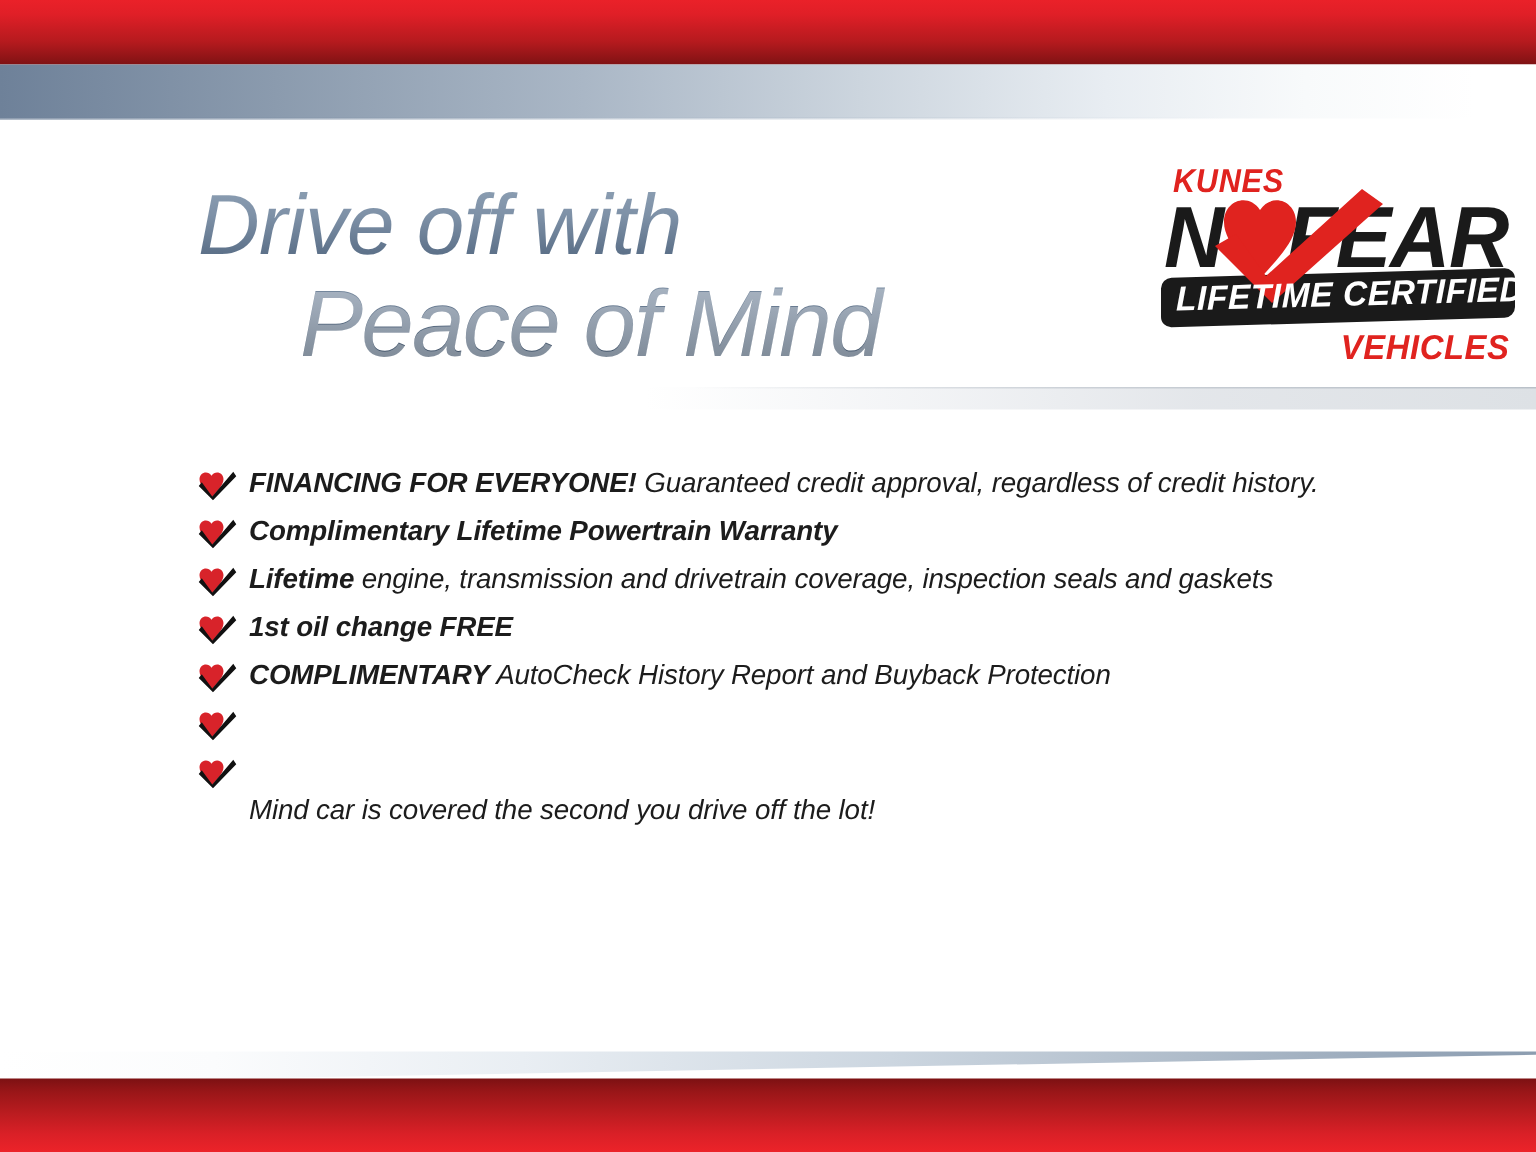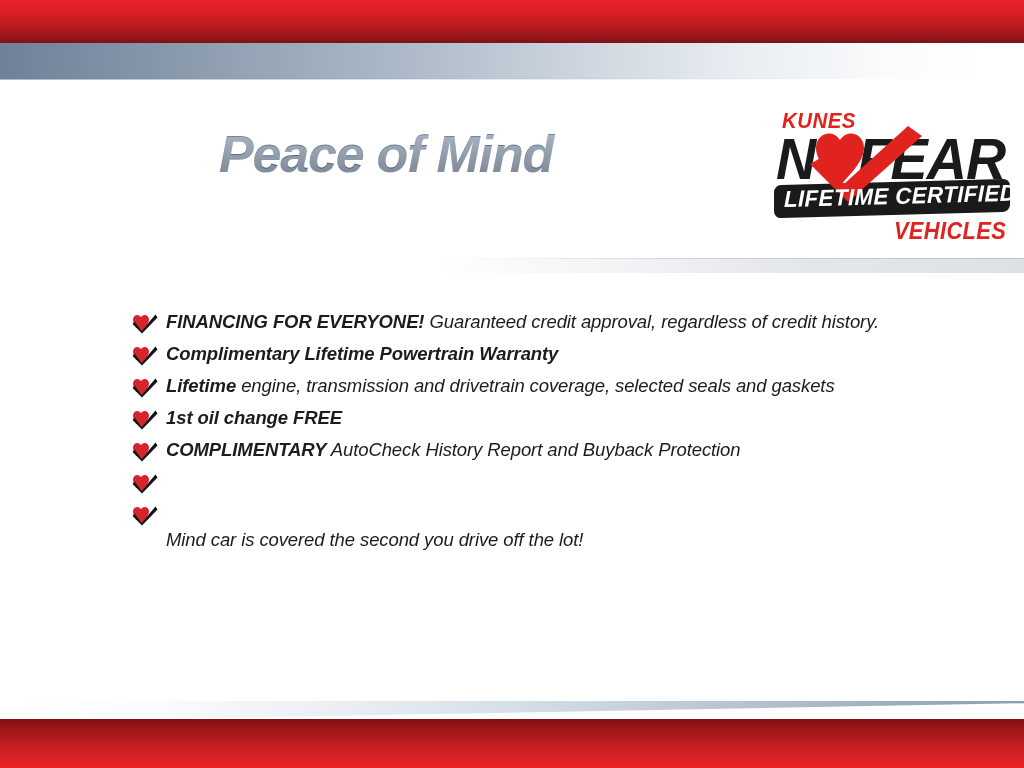--- a/index.html
+++ b/index.html
@@ -96,24 +96,24 @@
     line-height: 1;
     background: linear-gradient(to bottom, #8ea0b4 0%, #7e91a7 38%, #60748c 78%, #51677f 100%);
     -webkit-background-clip: text;
     background-clip: text;
     color: transparent;
     -webkit-text-fill-color: transparent;
     white-space: nowrap;
   }
   .headline-line2 {
     margin-top: 6px;
-    margin-left: 87px;
-    font-size: 52px;
-    font-style: italic;
-    font-weight: bold;
+    margin-left: 68px;
+    font-size: 63px;
+    font-style: italic;
+    font-weight: normal;
     letter-spacing: -1.2px;
     line-height: 1;
     background: linear-gradient(to bottom, #7e91a6 0%, #67798f 34%, #47596e 72%, #33455a 100%);
     -webkit-background-clip: text;
     background-clip: text;
     color: transparent;
     -webkit-text-fill-color: transparent;
     white-space: nowrap;
     text-shadow: 0 1px 0 rgba(255,255,255,0.35);
   }
@@ -281,20 +281,21 @@
 
 <div id="poster">
 
   <div class="top-banner">
     <div class="top-red"></div>
     <div class="top-gray"></div>
     <div class="top-gray-edge"></div>
   </div>
 
   <div class="headline">
+    <div class="headline-line1">Drive off with</div>
     <div class="headline-line2">Peace of Mind</div>
   </div>
 
   <div class="logo">
     <div class="logo-kunes">KUNES</div>
     <div class="logo-nofear">
       <span class="logo-n">N</span><span class="logo-gap"></span><span class="logo-fear">FEAR</span>
     </div>
     <svg class="logo-check" viewBox="0 0 120 86">
       <path d="M12 26 C12 12, 28 6, 36 18 C44 6, 60 12, 60 26 C60 40, 44 54, 36 64 C28 54, 12 40, 12 26 Z" fill="#e0231f"></path>
@@ -324,21 +325,21 @@
         <path d="M4.5 9.5 L11.5 19 L25.5 2.5 L27.5 5.5 L12 21.5 L2.5 12 Z" fill="#111111"></path>
       </svg>
       <div class="benefit-text"><span class="b">Complimentary Lifetime Powertrain Warranty</span><span></span></div>
     </div>
 
     <div class="benefit-row">
       <svg class="bullet-icon" viewBox="0 0 28 22">
         <path d="M3 7.5 C3 3, 8.5 1.2, 11 5.2 C13.5 1.2, 19 3, 19 7.5 C19 12, 13.5 16.5, 11 20 C8.5 16.5, 3 12, 3 7.5 Z" fill="#d8232a"></path>
         <path d="M4.5 9.5 L11.5 19 L25.5 2.5 L27.5 5.5 L12 21.5 L2.5 12 Z" fill="#111111"></path>
       </svg>
-      <div class="benefit-text"><span class="b">Lifetime</span><span> engine, transmission and drivetrain coverage, selected seals and gaskets</span></div>
+      <div class="benefit-text"><span class="b">Lifetime</span><span> engine, transmission and drivetrain coverage, inspection seals and gaskets</span></div>
     </div>
 
     <div class="benefit-row">
       <svg class="bullet-icon" viewBox="0 0 28 22">
         <path d="M3 7.5 C3 3, 8.5 1.2, 11 5.2 C13.5 1.2, 19 3, 19 7.5 C19 12, 13.5 16.5, 11 20 C8.5 16.5, 3 12, 3 7.5 Z" fill="#d8232a"></path>
         <path d="M4.5 9.5 L11.5 19 L25.5 2.5 L27.5 5.5 L12 21.5 L2.5 12 Z" fill="#111111"></path>
       </svg>
       <div class="benefit-text"><span class="b">1st oil change FREE</span><span></span></div>
     </div>
 

